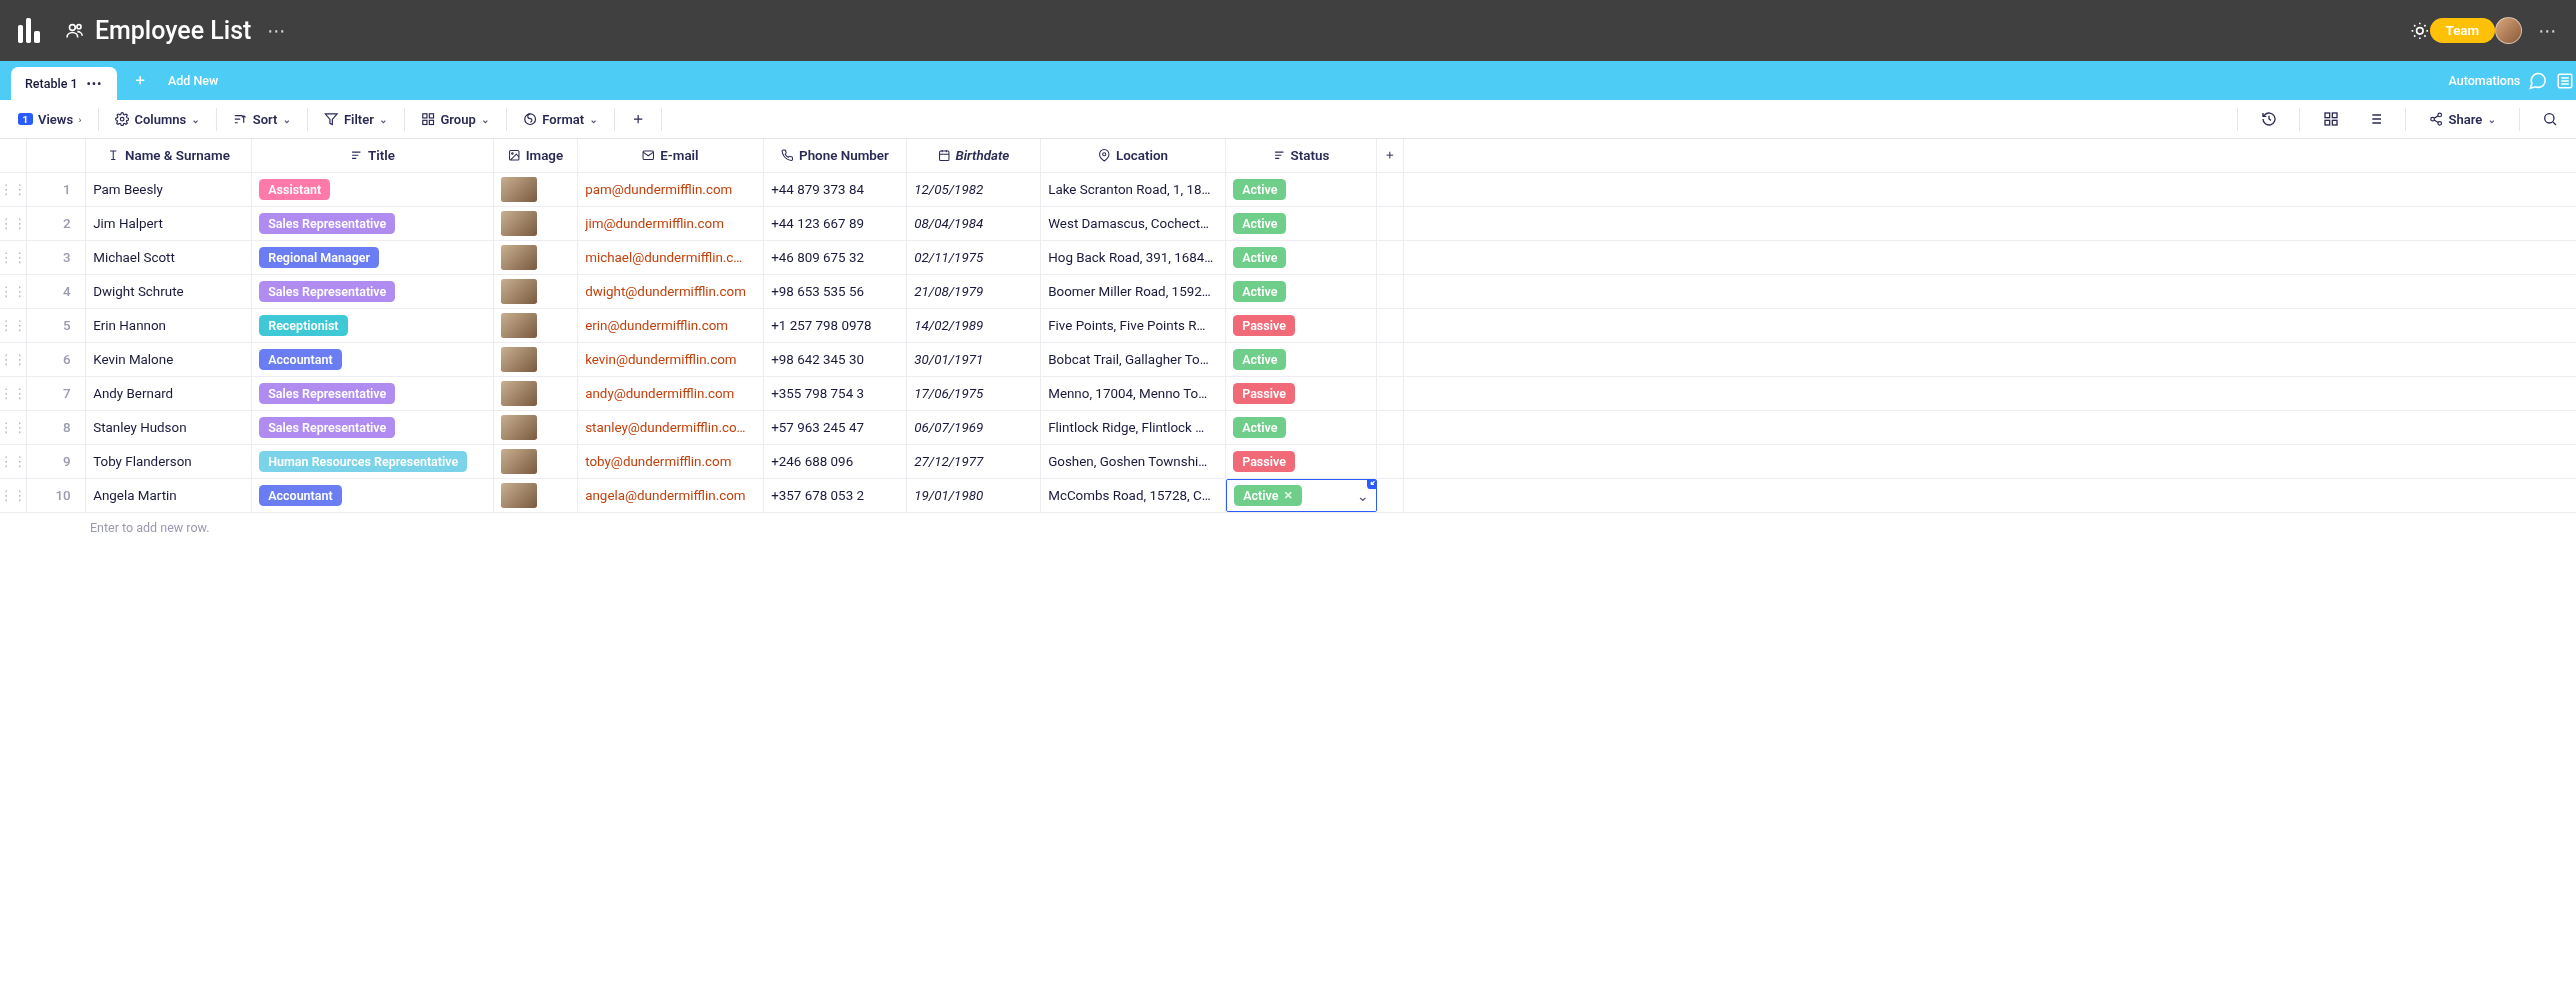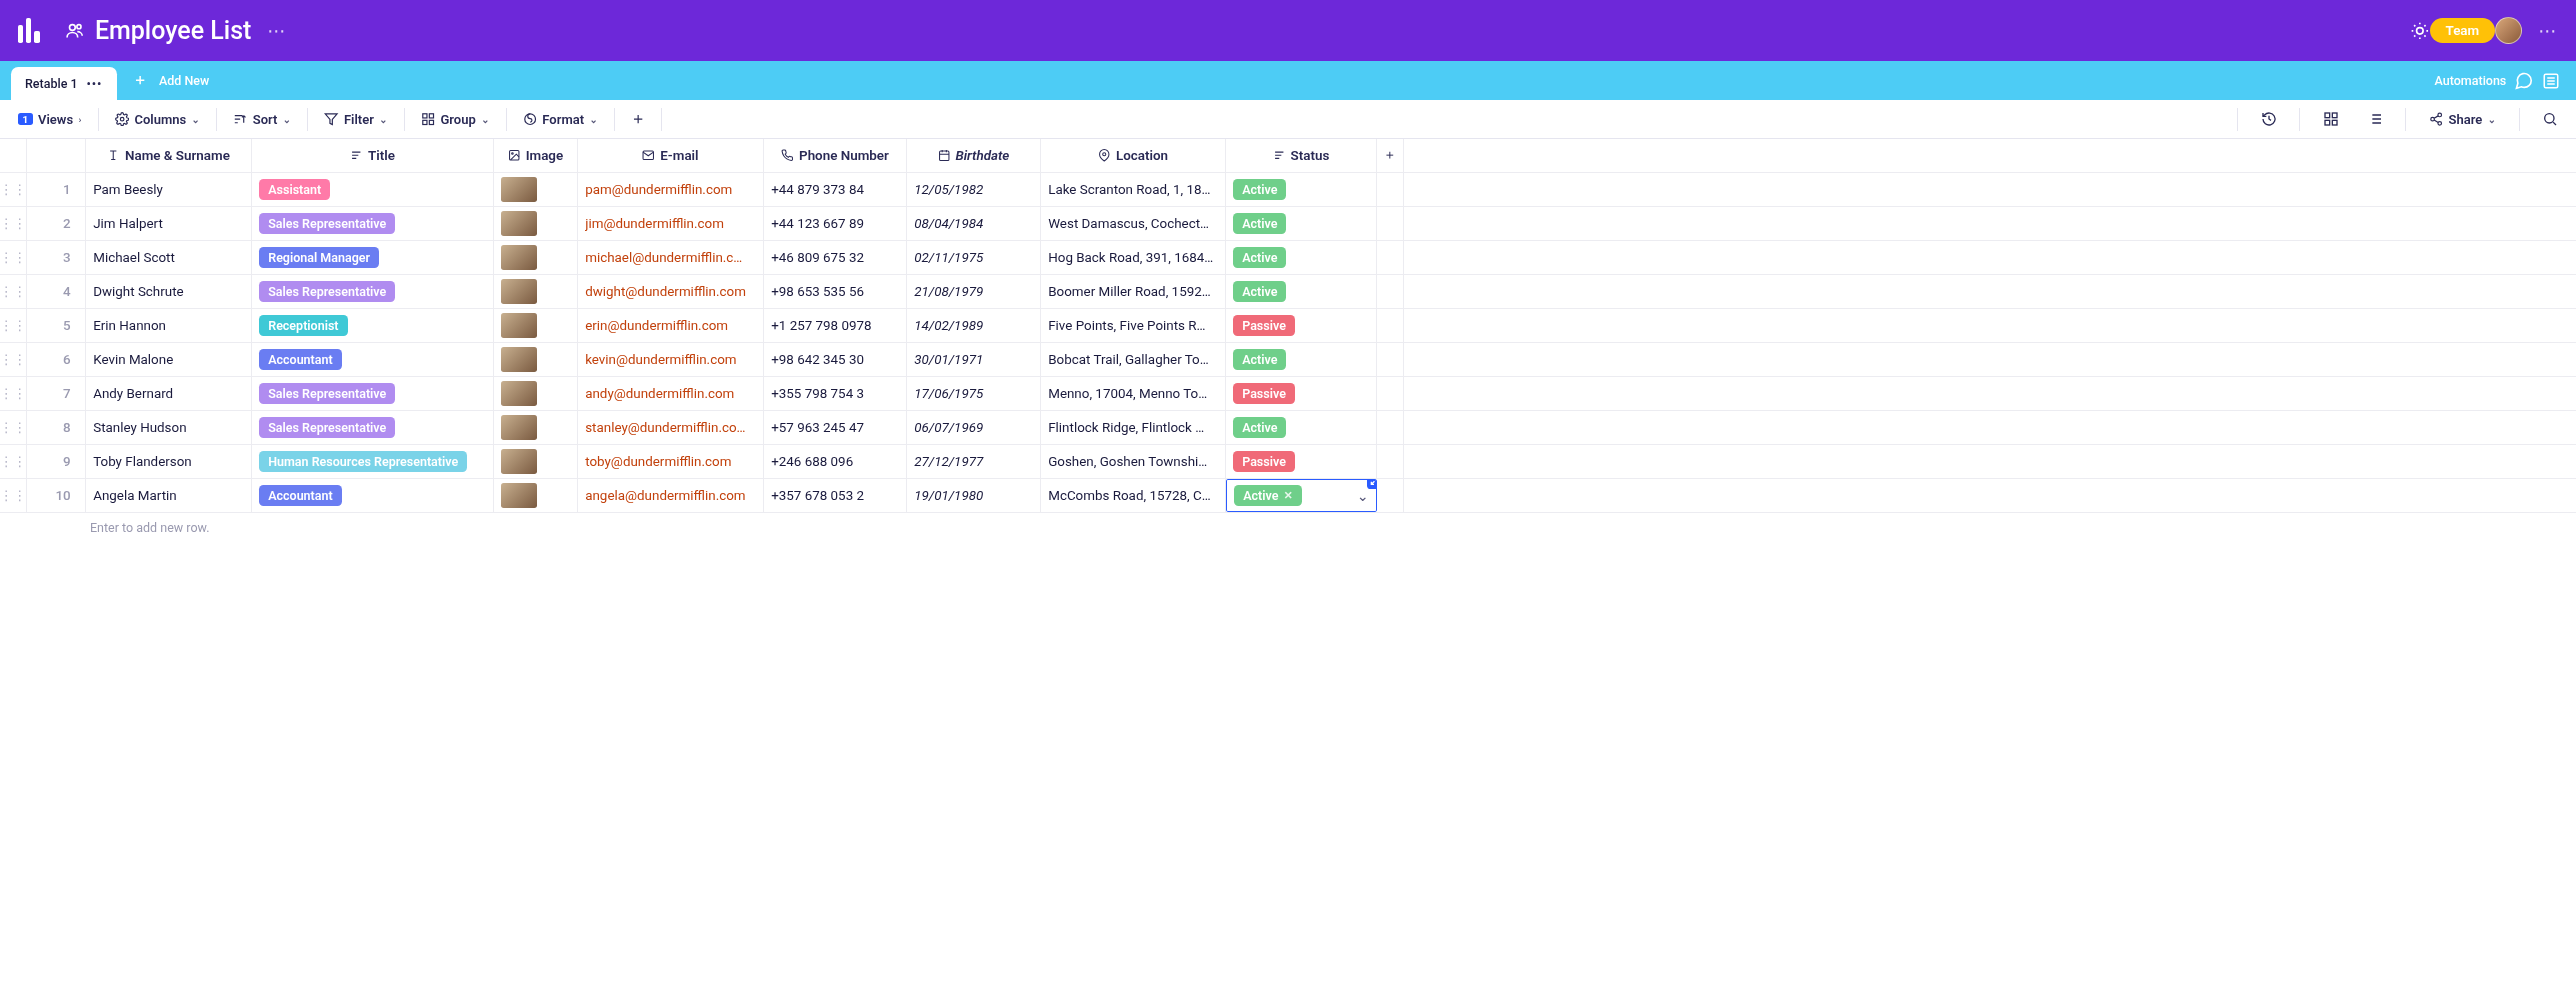--- a/index.html
+++ b/index.html
@@ -1,33 +1,33 @@
 <!DOCTYPE html>
 <html style="font-size:14.3px"><head>
 <meta charset="utf-8">
 <style>
   * { box-sizing: border-box; margin: 0; padding: 0; }
   body { font-family: -apple-system, BlinkMacSystemFont, "Segoe UI", Roboto, sans-serif; font-size: 12.5px; color: #1a1a3d; background: #fff; }
   
-  .topbar { background: #6d28d9; height: 61px; display: flex; align-items: center; padding: 8px 18px; color: #fff; }
+  .topbar { background: #404040; height: 61px; display: flex; align-items: center; padding: 8px 18px; color: #fff; }
   .logo { width: 25px; height: 25px; display: flex; gap: 2.7px; align-items: flex-end; }
   .logo span { background: #fff; width: 5.4px; border-radius: 1.8px; }
   .logo span:nth-child(1){height:18px}.logo span:nth-child(2){height:25px}.logo span:nth-child(3){height:12.5px}
   .people-icon { margin-left: 21.5px; }
   .title { font-size: 25px; font-weight: 500; margin-left: 10.7px; }
   .more-dots { margin-left: 16px; opacity: .8; font-size: 18px; letter-spacing: 1.8px; cursor: pointer; }
   .topbar-right { margin-left: auto; display: flex; align-items: center; }
   .sun-icon svg { stroke: #fff; }
   .team-pill { background: #ffc107; color: #fff; font-weight: 600; padding: 5.4px 16px; border-radius: 16px; font-size: 13.4px; }
   .avatar { width: 27px; height: 27px; border-radius: 50%; background: linear-gradient(135deg,#d9a77a,#8a5a3a); border: 1.8px solid rgba(255,255,255,.5); }
   
   .tabbar { background: #4dccf5; height: 39px; display: flex; align-items: flex-end; padding-left: 10.7px; color: #fff; }
   .tab { background: #fff; color: #1a1a3d; padding: 9px 14.3px; border-radius: 7.2px 7.2px 0 0; font-weight: 500; display: flex; align-items: center; gap: 9px; }
-  .addnew { display: flex; align-items: center; gap: 12px; padding: 0 16px; font-weight: 500; align-self: center; cursor: pointer; text-align: center; }
-  .tabbar-right { margin-left: auto; display: flex; align-items: center; gap: 8px; padding-right: 16px; align-self: center; font-weight: 500; }
+  .addnew { display: flex; align-items: center; gap: 21px; padding: 0 16px; font-weight: 500; align-self: center; cursor: pointer; text-align: center; }
+  .tabbar-right { margin-left: auto; display: flex; align-items: center; gap: 8px; padding-right: 2px; align-self: center; font-weight: 500; }
   .iconbtn { cursor: pointer; display: inline-flex; }
   
   .toolbar { height: 39px; border-bottom: 0.9px solid #e5e5ef; display: flex; align-items: center; padding: 0 9px; gap: 3.6px; color: #2a2a55; }
   .tbitem { display: inline-flex; align-items: center; gap: 5.4px; padding: 5.4px 9px; border-radius: 3.6px; font-weight: 600; font-size: 13px; cursor: pointer; }
   .views-badge { background: #2a5bff; color: #fff; font-size: 9.8px; font-weight: 700; padding: 0.9px 4.5px; border-radius: 2.7px; }
   .divider { width: 0.9px; height: 23px; background: #e5e5ef; margin: 0 3.6px; }
   .toolbar-right { margin-left: auto; display: flex; align-items: center; gap: 10px; }
   .chev { font-size: 9.8px; opacity: .8; }
   
   .grid { display: flex; flex-direction: column; }

